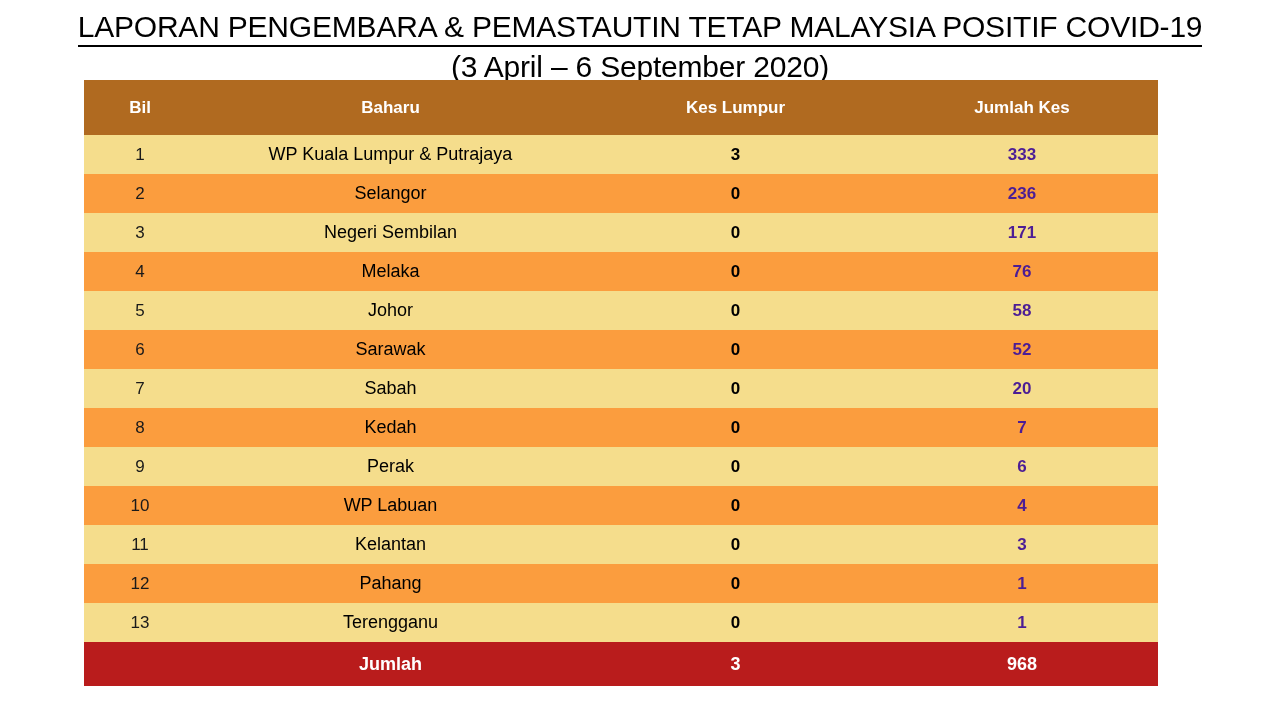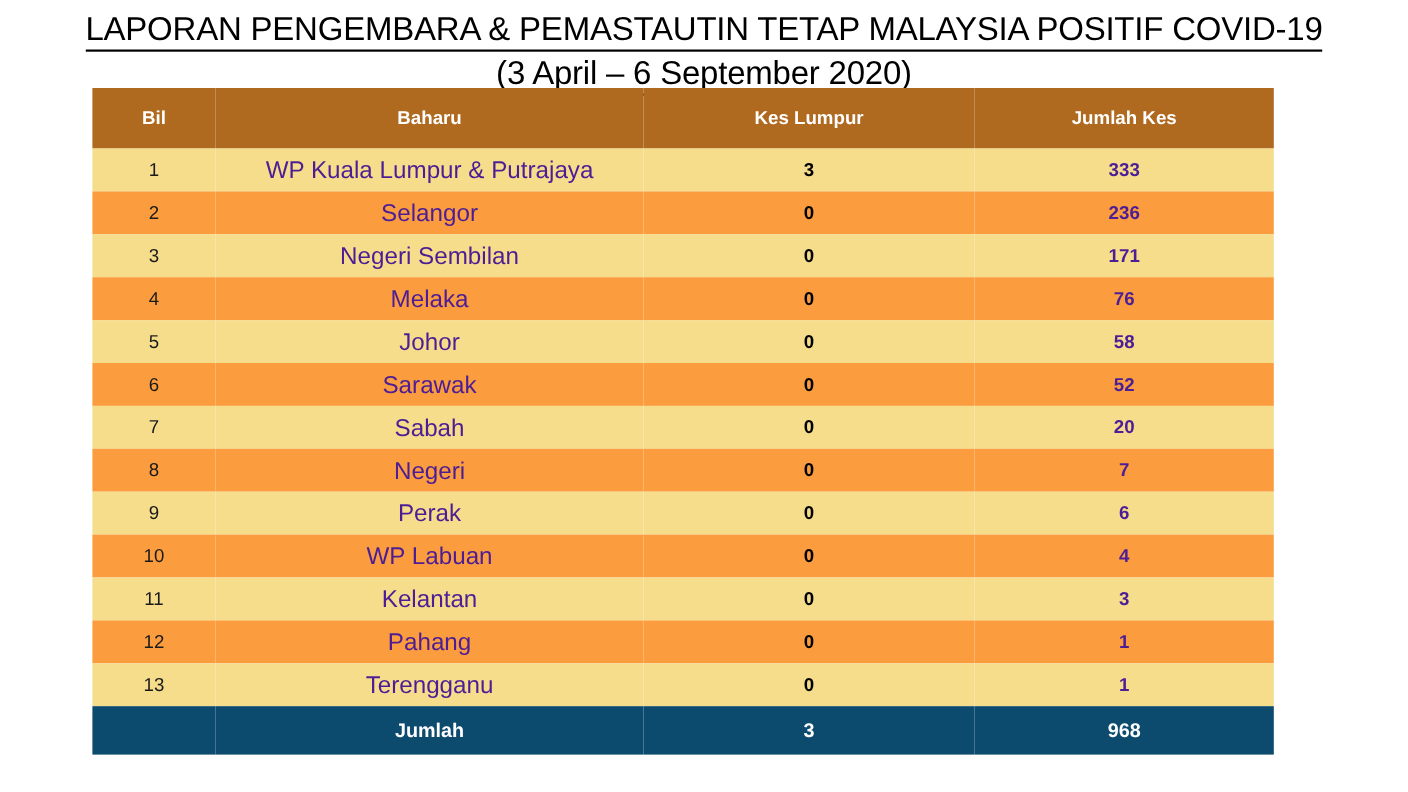--- a/index.html
+++ b/index.html
@@ -91,27 +91,27 @@
     font-size: 17px;
     border-right: 2px solid #ffffff;
     border-bottom: 3px solid #ffffff;
   }
   tbody td:last-child { border-right: 0; }
 
   tr.row-light td { background: #F5DD8C; }
   tr.row-dark  td { background: #FB9D3E; }
 
   td.cell-bil     { font-weight: 400; font-size: 17px; color: #1a1a1a; }
-  td.cell-negeri  { font-weight: 400; font-size: 22px; color: #4c1d95; }
+  td.cell-negeri  { font-weight: 400; font-size: 18px; color: #000000; }
   td.cell-baharu  { font-weight: 700; font-size: 17px; color: #000000; }
   td.cell-jumlah  { font-weight: 700; font-size: 17px; color: #4c1d95; }
 
   
   tr.row-total td {
-    background: #0c4a6e;
+    background: #b91c1c;
     color: #ffffff;
     height: 44px;
     font-weight: 700;
     font-size: 18px;
     border-bottom: 0;
   }
   tr.row-total td.total-label {
     text-align: center;
   }
 
@@ -190,21 +190,21 @@
             <td class="cell-jumlah">52</td>
           </tr>
           <tr class="row-light">
             <td class="cell-bil">7</td>
             <td class="cell-negeri">Sabah</td>
             <td class="cell-baharu">0</td>
             <td class="cell-jumlah">20</td>
           </tr>
           <tr class="row-dark">
             <td class="cell-bil">8</td>
-            <td class="cell-negeri">Negeri</td>
+            <td class="cell-negeri">Kedah</td>
             <td class="cell-baharu">0</td>
             <td class="cell-jumlah">7</td>
           </tr>
           <tr class="row-light">
             <td class="cell-bil">9</td>
             <td class="cell-negeri">Perak</td>
             <td class="cell-baharu">0</td>
             <td class="cell-jumlah">6</td>
           </tr>
           <tr class="row-dark">

